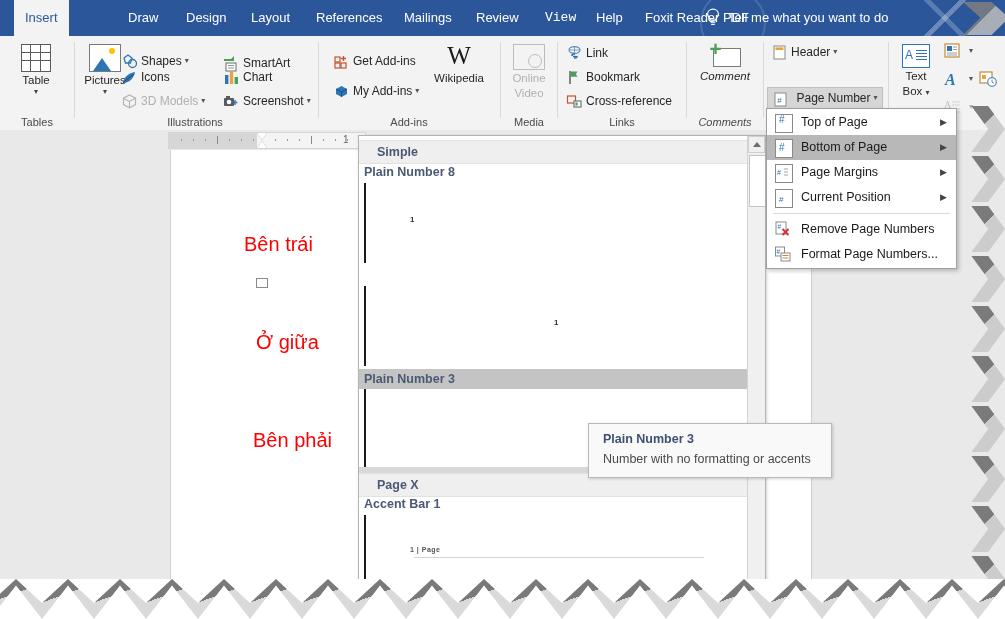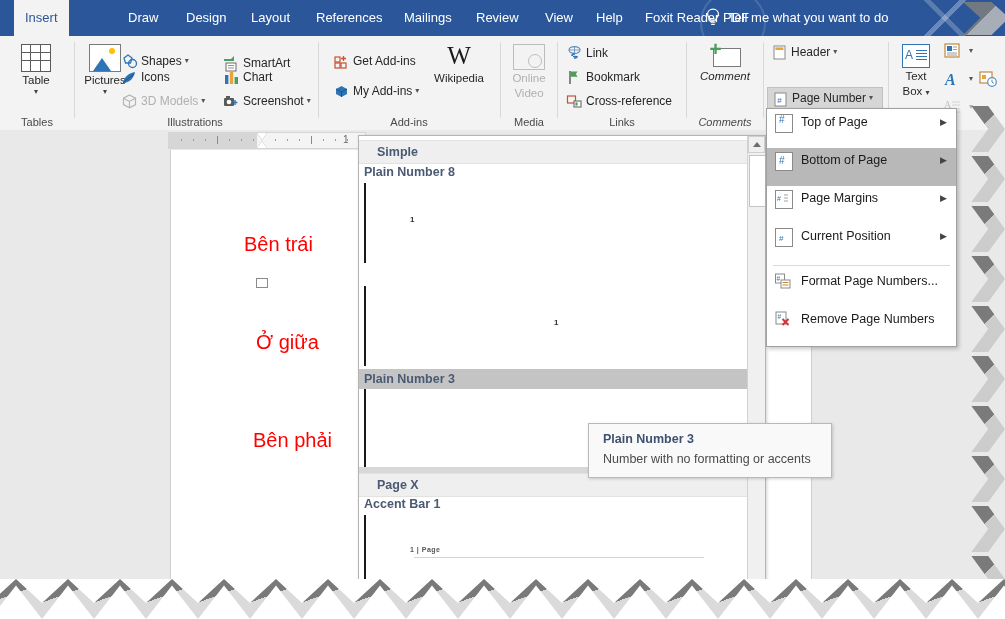--- a/index.html
+++ b/index.html
@@ -135,21 +135,21 @@
   }
 
   
   #pn-menu{
     position:absolute;left:766px;top:108px;width:189px;
     background:#ffffff;border:1px solid #a0a0a0;
     box-shadow:2px 2px 4px rgba(0,0,0,.22);
     z-index:60;padding:1px 0;
   }
   .pn-item{
-    position:relative;height:38px;line-height:25px;
+    position:relative;height:25px;line-height:25px;
     padding-left:34px;font-size:12.5px;color:#1a1a1a;cursor:pointer;
     white-space:nowrap;
   }
   .pn-item.sel{background:#b8b8b8;}
   .pn-item .mico{
     position:absolute;left:8px;top:4px;width:16px;height:17px;
     border:1px solid #8a8a8a;background:#fff;
   }
   .pn-item .mico.hash:after{
     content:"#";position:absolute;left:3px;top:-1px;font-size:10px;color:#2e75b6;
@@ -289,21 +289,21 @@
 <div id="tabbar">
   <div id="bulb-ghost"></div>
 
   <div class="tab active" style="left:14px;">Insert</div>
   <div class="tab" style="left:117px;">Draw</div>
   <div class="tab" style="left:175px;">Design</div>
   <div class="tab" style="left:240px;">Layout</div>
   <div class="tab" style="left:305px;">References</div>
   <div class="tab" style="left:393px;">Mailings</div>
   <div class="tab" style="left:465px;">Review</div>
-  <div class="tab" style="left:534px;">View</div>
+  <div class="tab" style="left:534px;font-family:Liberation Mono, monospace;">View</div>
   <div class="tab" style="left:585px;">Help</div>
   <div class="tab" style="left:634px;">Foxit Reader PDF</div>
 
   <div id="tellme-icon" style="left:706px;">
     <svg width="14" height="19" viewBox="0 0 14 19">
       <path d="M7 1.2 C3.8 1.2 1.6 3.4 1.6 6.1 c0 2.0 1.1 3.0 2.0 4.2 .5.7.7 1.3.7 1.9 h5.4 c0-.6.2-1.2.7-1.9 .9-1.2 2-2.2 2-4.2 C12.4 3.4 10.2 1.2 7 1.2 z" fill="none" stroke="#ffffff" stroke-width="1.2"></path>
       <path d="M4.6 14.2 h4.8 M5.2 16.4 h3.6" stroke="#ffffff" stroke-width="1.2" fill="none"></path>
     </svg>
   </div>
   <div id="tellme-text" style="left:728px;">Tell me what you want to do</div>
@@ -482,21 +482,21 @@
 
   <div class="grp" style="left:687px;width:76px;font-style:italic;">
     <div class="big-btn" style="left:9px;top:8px;width:58px;">
       <div class="ico-comment"></div>
       <span class="cap">Comment</span>
     </div>
     <div class="grp-label">Comments</div>
   </div>
   <div class="grp-sep" style="left:763px;"></div>
 
-  <div class="grp" style="left:764px;width:122px;">
+  <div class="grp" style="left:764px;width:122px;text-align:center;">
     <div class="sm-btn" style="left:7px;top:5px;">
       <span class="sm-ico">
         <svg width="17" height="17" viewBox="0 0 17 17">
           <rect x="3" y="2" width="11" height="13" fill="#fff" stroke="#8a8a8a" stroke-width="1"></rect>
           <rect x="4.4" y="3.4" width="8" height="2.6" fill="#e8a33d"></rect>
         </svg>
       </span>
       <span>Header</span><span class="dd-caret">▾</span>
     </div>
 
@@ -593,42 +593,42 @@
     <span class="mico">
       <svg width="14" height="15" viewBox="0 0 14 15">
           <text x="3" y="11" font-size="8" fill="#2e75b6" font-family="sans-serif">#</text>
         </svg>
     </span>
     <span>Current Position</span>
     <span class="arrow">▶</span>
   </div>
 
   <div class="pn-sep"></div>
+
+  <div class="pn-item">
+    <span class="mico" style="border:none;">
+      <svg width="16" height="16" viewBox="0 0 16 16">
+        <rect x="1" y="1" width="10" height="12" fill="#fff" stroke="#8a8a8a" stroke-width="1"></rect>
+        <text x="2.5" y="8" font-size="6.5" fill="#2e75b6" font-family="sans-serif">#</text>
+        <path d="M7.5 8 l6 6 M13.5 8 l-6 6" stroke="#d13438" stroke-width="2"></path>
+      </svg>
+    </span>
+    <span>Remove Page Numbers</span>
+  </div>
 
   <div class="pn-item">
     <span class="mico" style="border:none;">
       <svg width="16" height="16" viewBox="0 0 16 16">
         <rect x="0.5" y="1" width="9" height="9" fill="#fff" stroke="#8a8a8a" stroke-width="1"></rect>
         <text x="1.5" y="8" font-size="6.5" fill="#2e75b6" font-family="sans-serif">#</text>
         <rect x="6" y="7" width="9" height="8" fill="#fff" stroke="#8a8a8a" stroke-width="1"></rect>
         <path d="M7.5 9.5 h6 M7.5 12 h6" stroke="#c08b3e" stroke-width="1"></path>
       </svg>
     </span>
     <span>Format Page Numbers...</span>
-  </div>
-
-  <div class="pn-item">
-    <span class="mico" style="border:none;">
-      <svg width="16" height="16" viewBox="0 0 16 16">
-        <rect x="1" y="1" width="10" height="12" fill="#fff" stroke="#8a8a8a" stroke-width="1"></rect>
-        <text x="2.5" y="8" font-size="6.5" fill="#2e75b6" font-family="sans-serif">#</text>
-        <path d="M7.5 8 l6 6 M13.5 8 l-6 6" stroke="#d13438" stroke-width="2"></path>
-      </svg>
-    </span>
-    <span>Remove Page Numbers</span>
   </div>
 </div>
 
 <div id="docarea">
 
   <div id="ruler">
     <div class="grey" style="width:88px;"></div>
     <div class="tick" style="left:12px;"></div>
       <div class="tick" style="left:24px;"></div>
     <div class="tick" style="left:36px;"></div>

